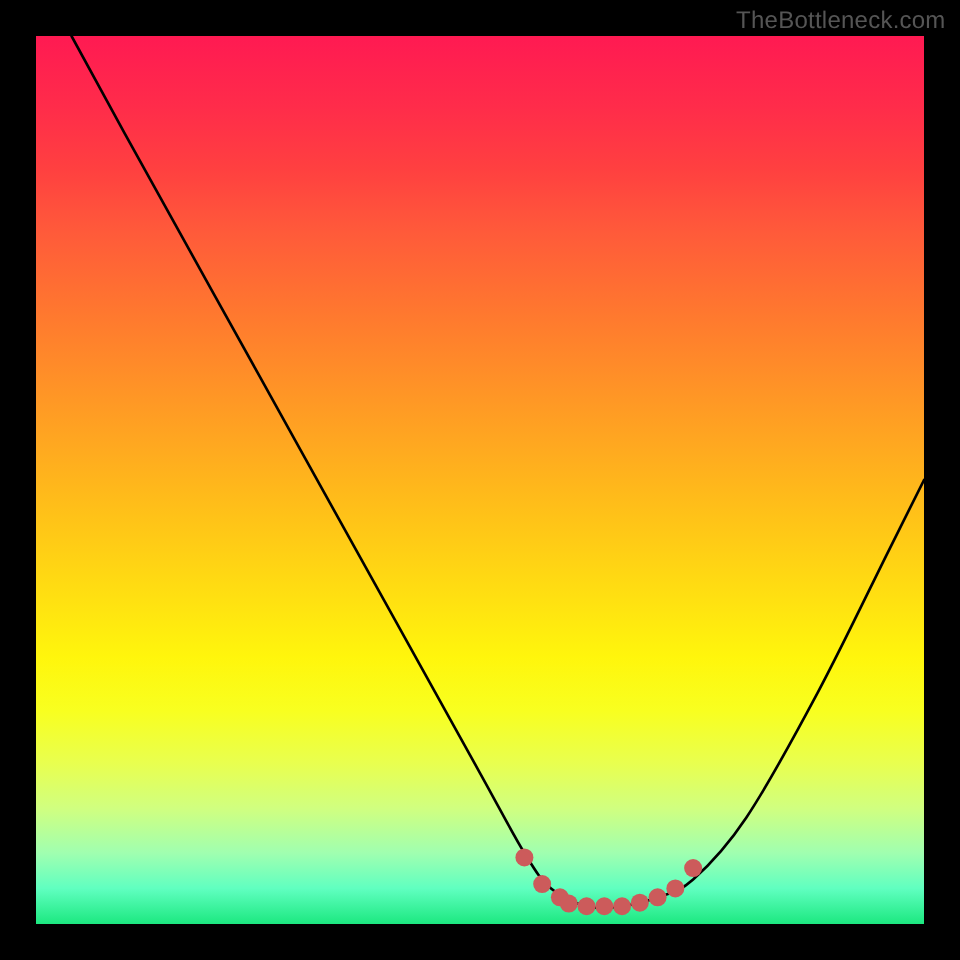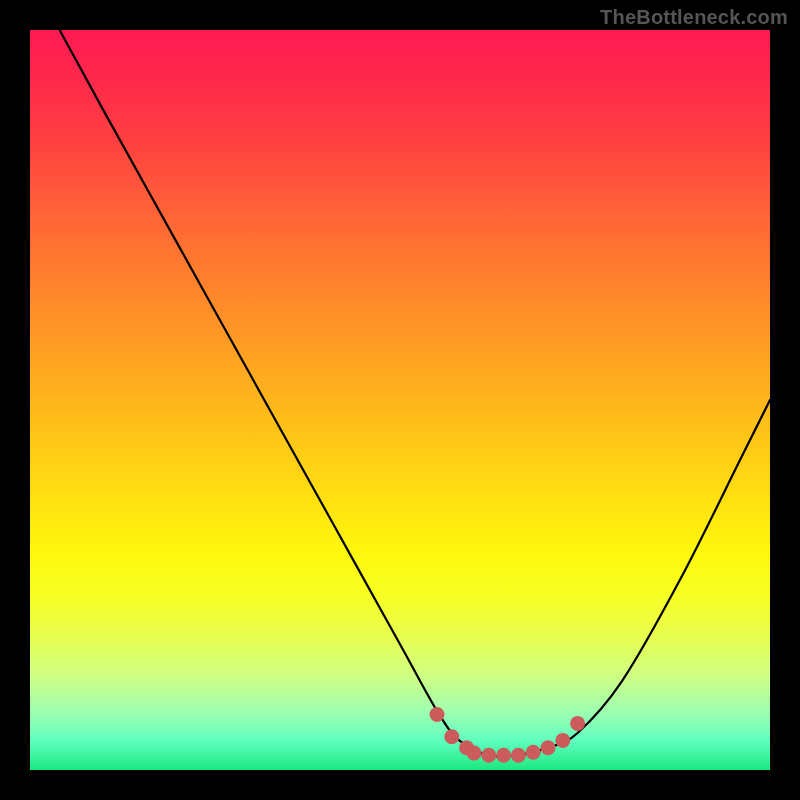--- a/index.html
+++ b/index.html
@@ -35,21 +35,21 @@
       #60ffc0 96%,
       #1ce880 100%
     );
   }
   .watermark {
     position: absolute;
     top: 6px;
     right: 12px;
     color: #555;
     font-size: 20px;
-    font-weight: 700;
+    font-weight: 400;
     letter-spacing: 0.2px;
     z-index: 5;
     text-align: center;
   }
   svg.curve {
     position: absolute;
     left: 0;
     top: 0;
     width: 740px;
     height: 740px;

